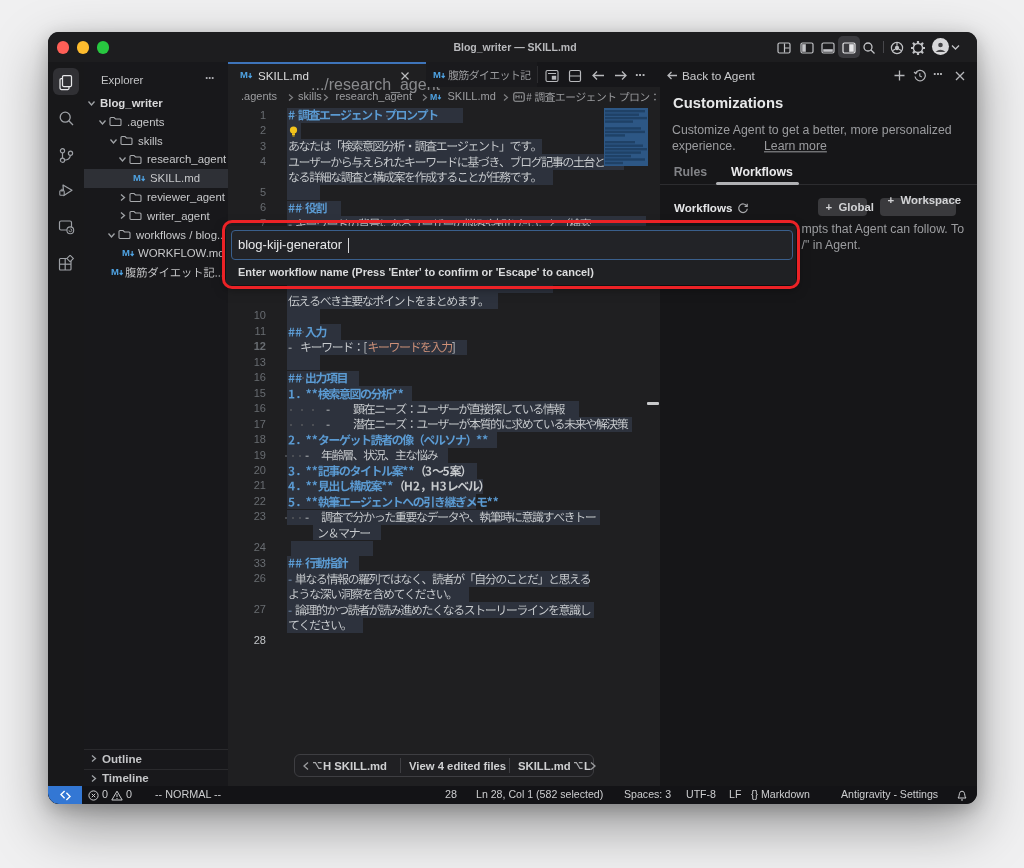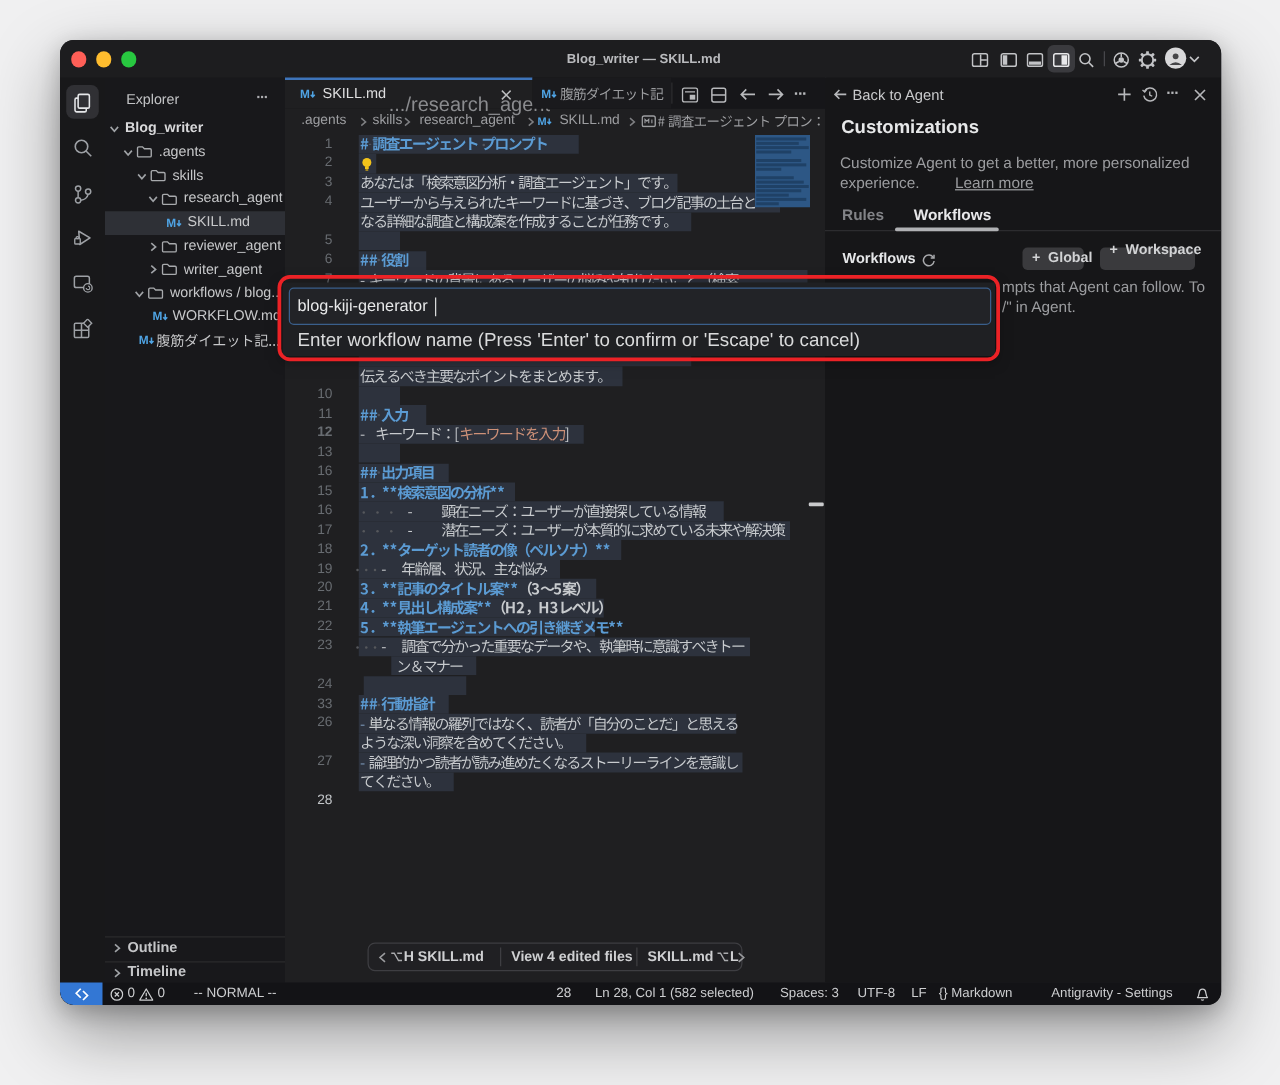--- a/index.html
+++ b/index.html
@@ -1044,21 +1044,21 @@
     <span style="position:absolute;left:703.0px;top:763.0px;transform:translateY(-50%);font-size:10.6px;color:#cdced0;font-weight:400;letter-spacing:0px;white-space:pre;">{} Markdown</span>
     <span style="position:absolute;left:793.0px;top:763.0px;transform:translateY(-50%);font-size:10.6px;color:#cdced0;font-weight:400;letter-spacing:0px;white-space:pre;">Antigravity - Settings</span>
     <svg style="position:absolute;left:908.0px;top:757.0px;" width="12.0" height="12.0" viewBox="0 0 12.0 12.0">
       <path d="M2 9 C3.5 8 3 4.5 4 3.2 A2.6 2.6 0 0 1 8 3.2 C9 4.5 8.5 8 10 9 Z" fill="none" stroke="#cdced0" stroke-width="1" stroke-linejoin="round"></path>
       <path d="M5 10.6 A1.2 1.2 0 0 0 7 10.6" fill="none" stroke="#cdced0" stroke-width="1"></path>
     </svg>
     <div style="position:absolute;left:178px;top:193.5px;width:570px;height:59px;background:#1f2023;box-shadow:0 3px 10px rgba(0,0,0,.5)"></div>
     <div style="position:absolute;left:182.5px;top:198px;width:562px;height:29.5px;background:#222327;border:1.4px solid #3a5f8c;border-radius:4px;box-sizing:border-box"></div>
     <span style="position:absolute;left:190.0px;top:212.8px;transform:translateY(-50%);font-size:13.0px;color:#e8e9ea;font-weight:400;letter-spacing:0px;white-space:pre;">blog-kiji-generator</span>
     <div style="position:absolute;left:300.0px;top:205.5px;width:1.3px;height:15.0px;background:#d8d9da;"></div>
-    <span style="position:absolute;left:190.0px;top:240.5px;transform:translateY(-50%);font-size:15px;color:#dadbdc;font-weight:400;letter-spacing:0px;white-space:pre;">Enter workflow name (Press 'Enter' to confirm or 'Escape' to cancel)</span>
+    <span style="position:absolute;left:190.0px;top:240.5px;transform:translateY(-50%);font-size:11px;color:#dadbdc;font-weight:700;letter-spacing:0px;white-space:pre;">Enter workflow name (Press 'Enter' to confirm or 'Escape' to cancel)</span>
     <div style="position:absolute;left:174px;top:188px;width:578px;height:68.5px;border:3.6px solid #ec2226;border-radius:10px;box-sizing:border-box"></div>
   </div>
 <svg width="0" height="0" style="position:absolute">
     <defs>
       <path id="q0" d="M535 447H828V377H535ZM535 564H828V495H535ZM532 842C497 744 436 650 367 588V803H103V443C103 295 98 94 31 -47C49 -54 78 -70 92 -82C136 13 155 140 163 259H298V10C298 -4 294 -8 281 -8C268 -9 229 -9 184 -8C194 -28 204 -60 206 -79C271 -79 309 -77 334 -65C359 -53 367 -30 367 9V586C384 575 414 551 427 537C440 550 453 565 466 581V325H574C527 246 450 174 368 127C384 115 411 90 422 76C456 98 491 126 524 157C551 121 583 88 620 59C546 21 461 -6 377 -21C390 -36 407 -63 413 -81C506 -61 598 -29 679 16C750 -29 833 -63 923 -81C933 -62 954 -32 970 -16C888 -3 810 23 742 57C809 106 864 167 899 243L853 265L839 262H615C629 282 642 302 653 323L646 325H899V616H493C509 637 523 660 537 683H945V748H573C585 772 596 797 605 822ZM169 735H298V569H169ZM169 500H298V329H167C169 369 169 408 169 443ZM565 199 570 204H796C767 162 727 125 680 94C633 125 594 161 565 199Z"></path>
       <path id="q1" d="M374 473V379H204V473ZM132 536V318C132 207 124 62 45 -44C62 -51 93 -72 106 -85C156 -17 181 70 193 155H374V5C374 -7 370 -11 357 -11C344 -12 302 -12 255 -11C265 -30 274 -60 277 -79C342 -79 385 -79 411 -67C438 -55 445 -34 445 5V536ZM374 316V216H200C203 251 204 285 204 316ZM622 571V460H482V392H622C622 261 604 97 447 -34C465 -47 488 -65 500 -81C669 60 693 238 693 392H849C841 126 831 29 812 6C804 -4 796 -6 779 -6C763 -6 720 -6 675 -2C687 -21 694 -52 696 -74C741 -76 787 -76 813 -73C841 -70 859 -63 876 -40C903 -5 912 106 922 426C923 436 923 460 923 460H693V571ZM191 844C156 750 97 657 31 597C49 587 81 566 95 555C129 590 162 634 192 684H239C263 642 285 592 295 559L362 583C353 611 335 649 315 684H485V748H227C240 773 252 800 262 826ZM578 844C544 749 482 661 410 604C428 594 460 572 474 560C511 593 547 636 579 684H653C682 643 711 591 724 557L790 582C779 611 756 649 732 684H942V748H617C630 773 642 799 652 826Z"></path>
       <path id="q2" d="M875 846 822 824C850 786 883 730 905 686L958 710C940 747 901 810 875 846ZM504 762 413 791C407 765 391 730 381 712C335 621 232 470 60 363L127 312C239 389 328 487 392 576H730C710 494 659 387 594 299C524 348 449 397 383 435L329 379C393 339 470 287 541 235C452 138 323 46 154 -5L226 -68C395 -5 518 87 607 186C649 154 686 123 716 96L775 165C743 191 704 221 661 252C736 354 791 471 818 564C823 580 833 603 841 617L794 645L847 669C826 710 790 770 765 806L712 783C739 746 772 687 792 647L775 657C759 651 736 648 709 648H439L459 683C469 702 487 736 504 762Z"></path>
       <path id="q3" d="M86 361 126 283C265 326 402 386 507 446V76C507 38 504 -12 501 -31H599C595 -11 593 38 593 76V498C695 566 787 642 863 721L796 783C727 700 627 613 523 548C412 478 259 408 86 361Z"></path>
       <path id="q4" d="M84 131V40C115 43 145 44 172 44H833C853 44 889 44 916 40V131C890 128 863 125 833 125H539V585H779C807 585 839 584 864 581V669C840 666 809 663 779 663H229C209 663 171 665 145 669V581C170 584 210 585 229 585H454V125H172C145 125 114 127 84 131Z"></path>
       <path id="q5" d="M483 576 410 551C430 506 477 379 488 334L562 360C549 404 500 536 483 576ZM845 520 759 547C744 419 692 292 621 205C539 102 412 26 296 -8L362 -75C474 -32 596 45 688 163C760 253 803 360 830 470C834 483 838 499 845 520ZM251 526 177 497C196 462 251 324 266 272L342 300C323 352 271 483 251 526Z"></path>

